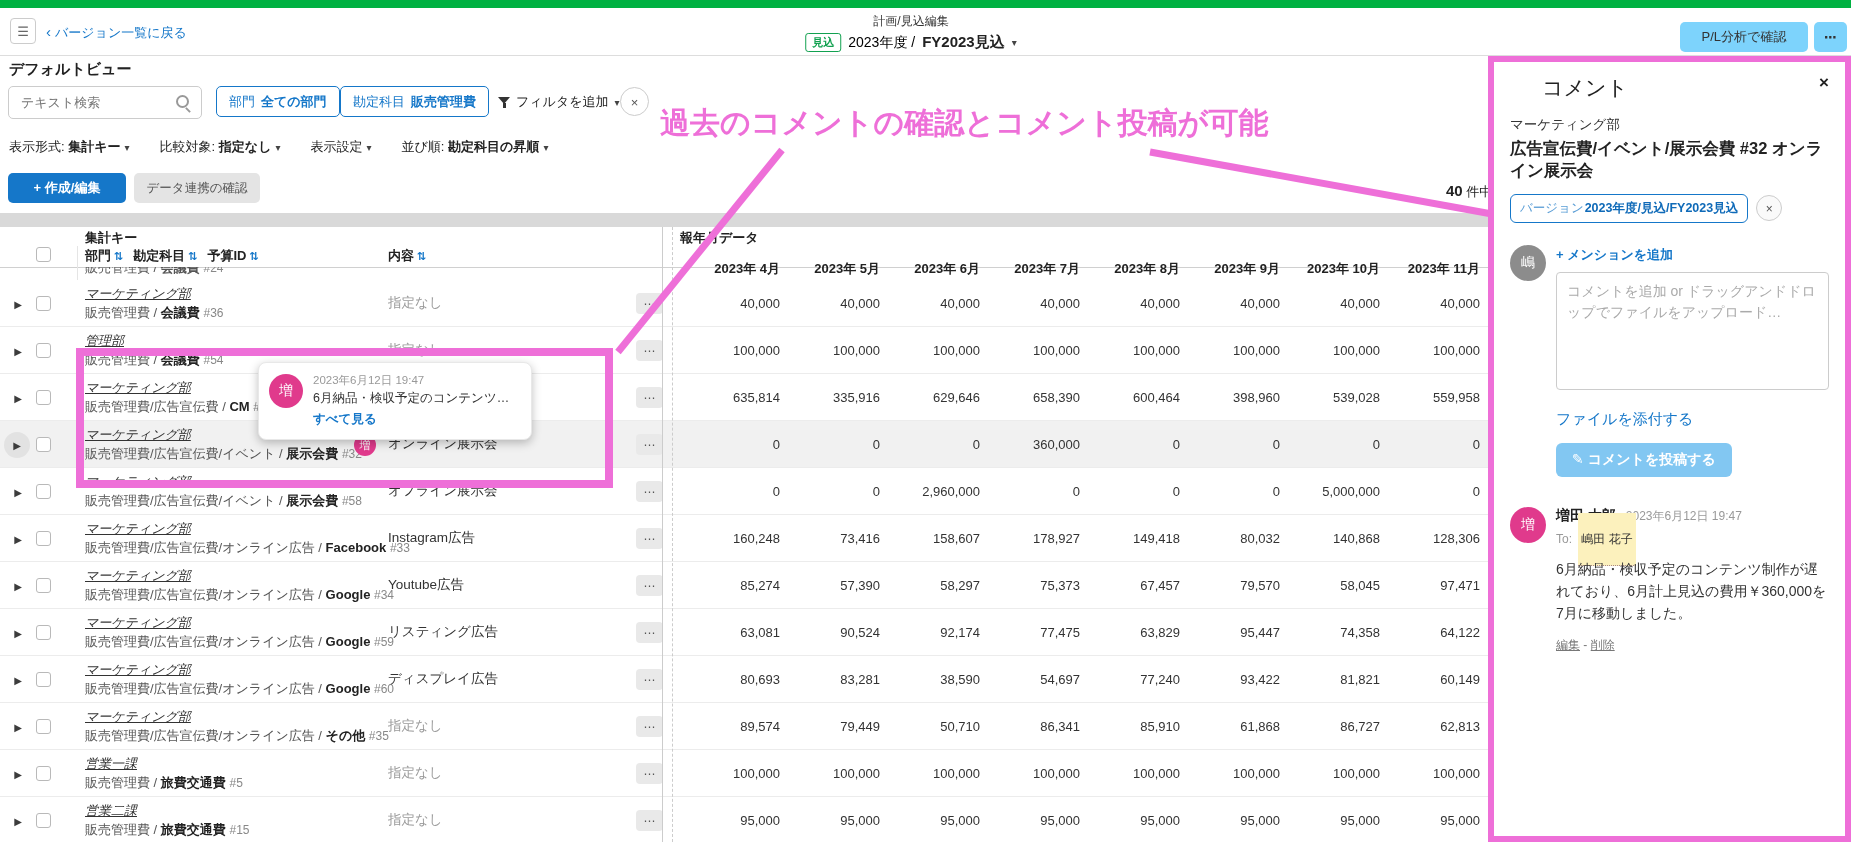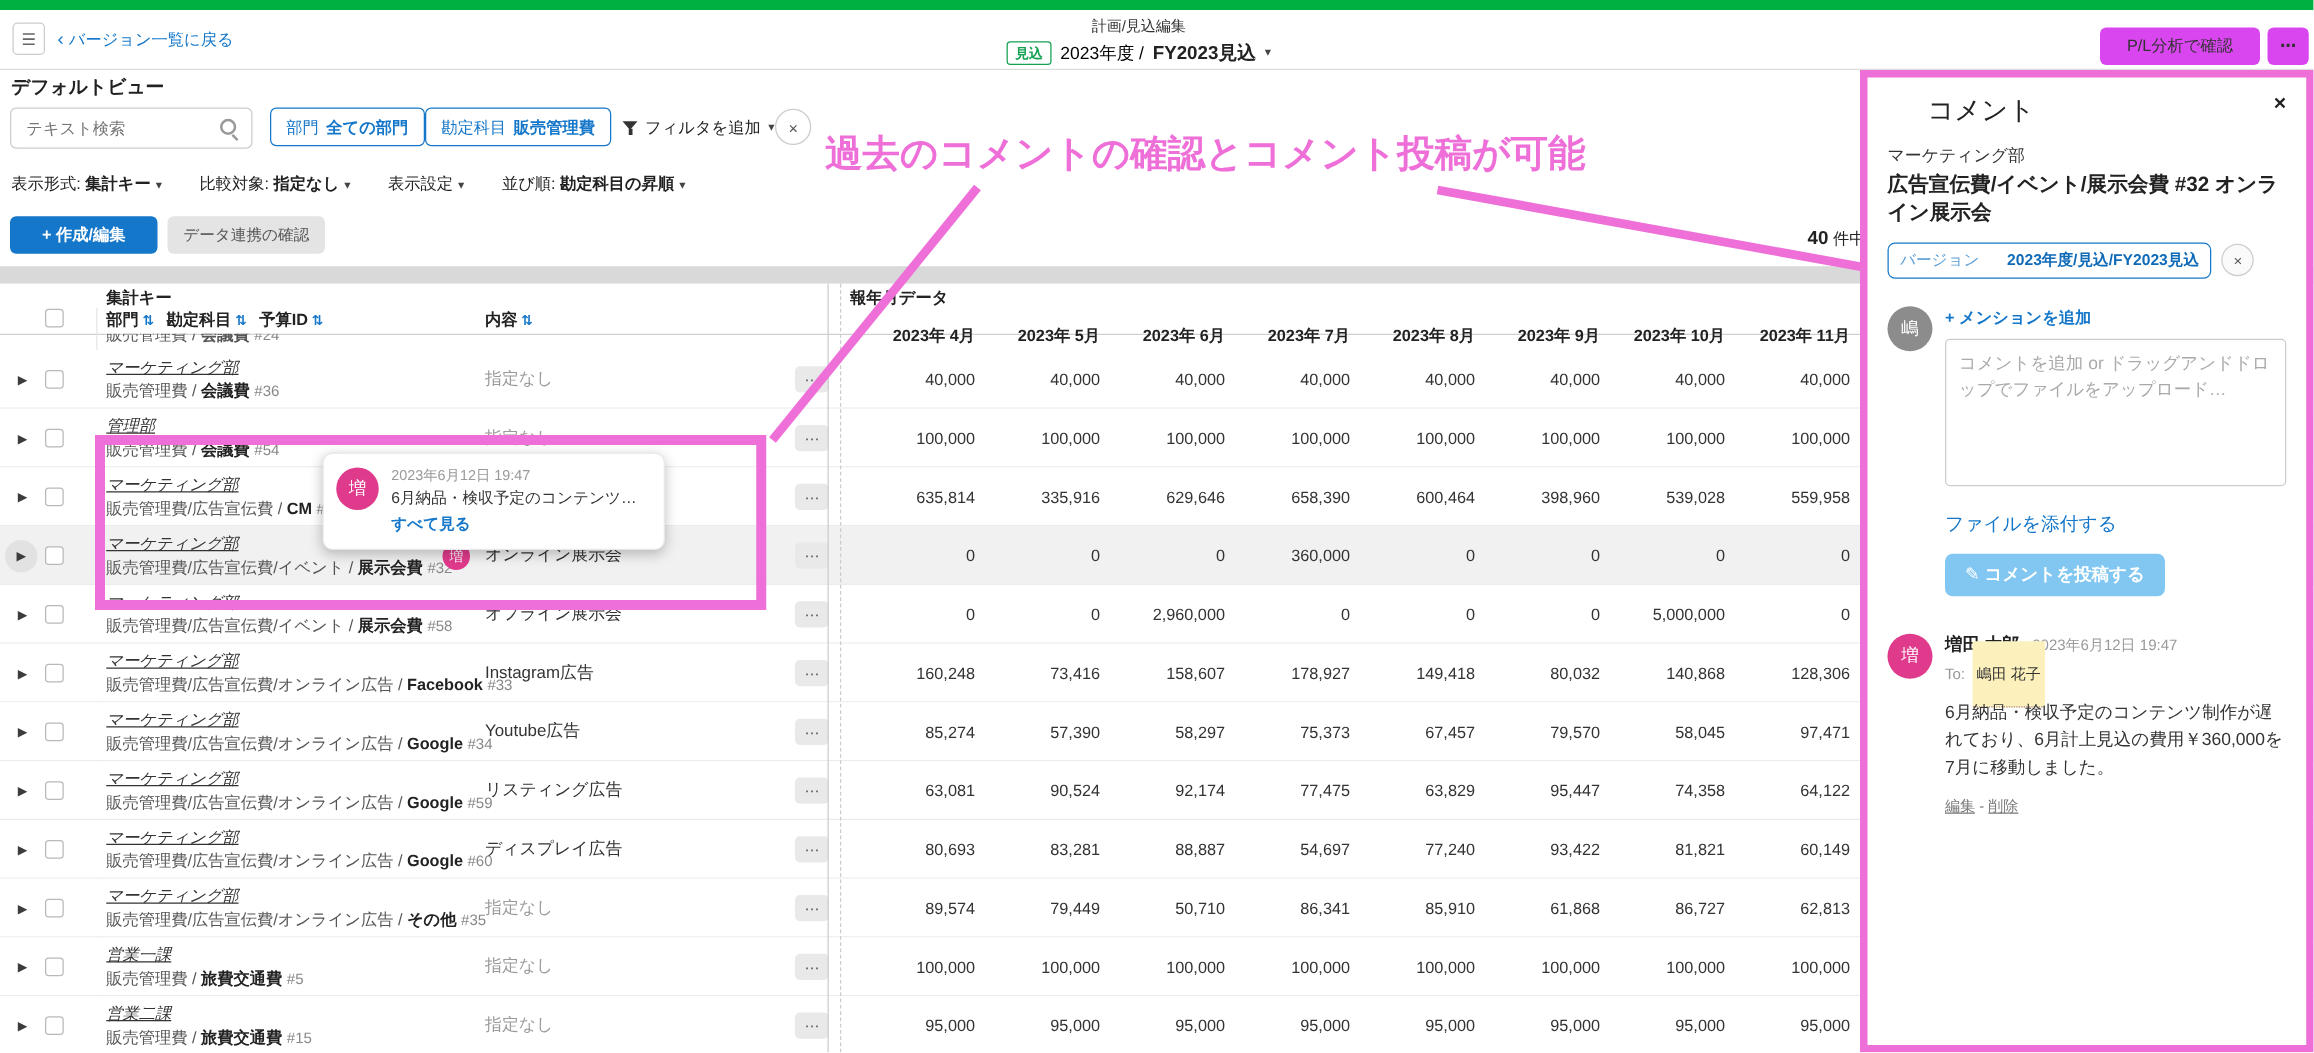--- a/index.html
+++ b/index.html
@@ -15,21 +15,21 @@
   .back-link{position:absolute;left:46px;top:15px;font-size:13px;color:var(--accent-blue,#1577c9);cursor:pointer;}
   .back-link .chev{font-size:15px;margin-right:4px;}
   .hdr-center{position:absolute;left:911px;top:5px;transform:translateX(-50%);text-align:center;white-space:nowrap;}
   .hdr-title{font-size:12px;color:#333;}
   .hdr-version{margin-top:3px;display:flex;align-items:center;gap:7px;justify-content:center;}
   .badge-green{border:1px solid var(--badge-green,#12a150);color:var(--badge-green,#12a150);
                font-size:11px;font-weight:bold;border-radius:3px;padding:1px 6px;background:#fff;}
   .fy{font-size:14px;color:#000000;}
   .vname{font-size:15px;font-weight:bold;color:#222;}
   .caret{font-size:10px;color:#444;}
-  .gray-btn{position:absolute;background:#d946ef;border:none;border-radius:5px;color:#333;font-size:13px;
+  .gray-btn{position:absolute;background:#7dd3fc;border:none;border-radius:5px;color:#333;font-size:13px;
             height:30px;cursor:pointer;font-family:inherit;}
   .pl-btn{left:1680px;top:14px;width:128px;}
   .more-btn{left:1814px;top:14px;width:33px;font-weight:bold;}
 
   
   .view-title{left:9px;top:60px;font-size:15px;font-weight:bold;color:#222;}
   .search-wrap{left:8px;top:86px;width:192px;height:31px;border:1px solid #ccc;border-radius:5px;background:#fff;}
   .search-wrap input{border:none;outline:none;width:150px;margin:7px 0 0 10px;font-size:13px;color:#333;
                      font-family:inherit;background:transparent;}
   .mag{position:absolute;right:12px;top:8px;width:9px;height:9px;border:2px solid #999;border-radius:50%;}
@@ -121,21 +121,21 @@
   .panel{left:1488px;top:56px;width:363px;height:786px;background:#fff;
          border:6px solid var(--annotation-pink,#ee6fd8);box-sizing:border-box;z-index:40;
          padding:12px 16px 0 16px;overflow:hidden;}
   .panel-title-row{display:flex;justify-content:space-between;align-items:flex-start;}
   .panel-title{font-size:21px;color:#222;margin-left:32px;}
   .panel-close{font-size:17px;font-weight:bold;color:#222;cursor:pointer;line-height:1;}
   .panel-dept{margin-top:14px;font-size:13.5px;color:#333;}
   .panel-subject{margin-top:3px;font-size:16.5px;font-weight:bold;color:#222;line-height:1.35;}
   .chip-row{margin-top:12px;display:flex;align-items:center;gap:8px;}
   .version-chip{border:1.5px solid var(--accent-blue,#1577c9);border-radius:6px;padding:5px 9px;font-size:12.5px;
-                display:flex;gap:22px;white-space:nowrap;cursor:pointer;}
+                display:flex;gap:1px;white-space:nowrap;cursor:pointer;}
   .version-chip .vc-label{color:#5b9ed6;}
   .version-chip .vc-value{font-weight:bold;color:#0f6ab8;}
   .chip-clear{width:26px;height:26px;min-width:26px;border:1px solid #ccc;border-radius:50%;background:#fafafa;
               color:#555;font-size:12px;text-align:center;line-height:24px;cursor:pointer;}
   .composer{margin-top:22px;display:flex;gap:10px;}
   .avatar{width:36px;height:36px;min-width:36px;border-radius:50%;color:#fff;font-size:14px;
           display:flex;align-items:center;justify-content:center;}
   .avatar.gray{background:#8c8c8c;}
   .avatar.pink{background:var(--badge-pink,#e03a8c);}
   .composer-right{flex:1;}
@@ -404,21 +404,21 @@
     <span class="expand">▶</span>
     <span class="cbx cb"></span>
     <span class="dept">マーケティング部</span>
     <span class="path-line"><span class="path">販売管理費/広告宣伝費/オンライン広告 / </span><span class="account">Google</span> <span class="rid">#60</span></span>
 
     <span class="content">ディスプレイ広告</span>
     <button class="rmore">⋯</button>
     <div class="values">
           <div class="num">80,693</div>
           <div class="num">83,281</div>
-          <div class="num">88,887</div>
+          <div class="num">38,590</div>
           <div class="num">54,697</div>
           <div class="num">77,240</div>
           <div class="num">93,422</div>
           <div class="num">81,821</div>
           <div class="num">60,149</div>
         </div>
   </div>
 
   <div class="row">
     <span class="expand">▶</span>

